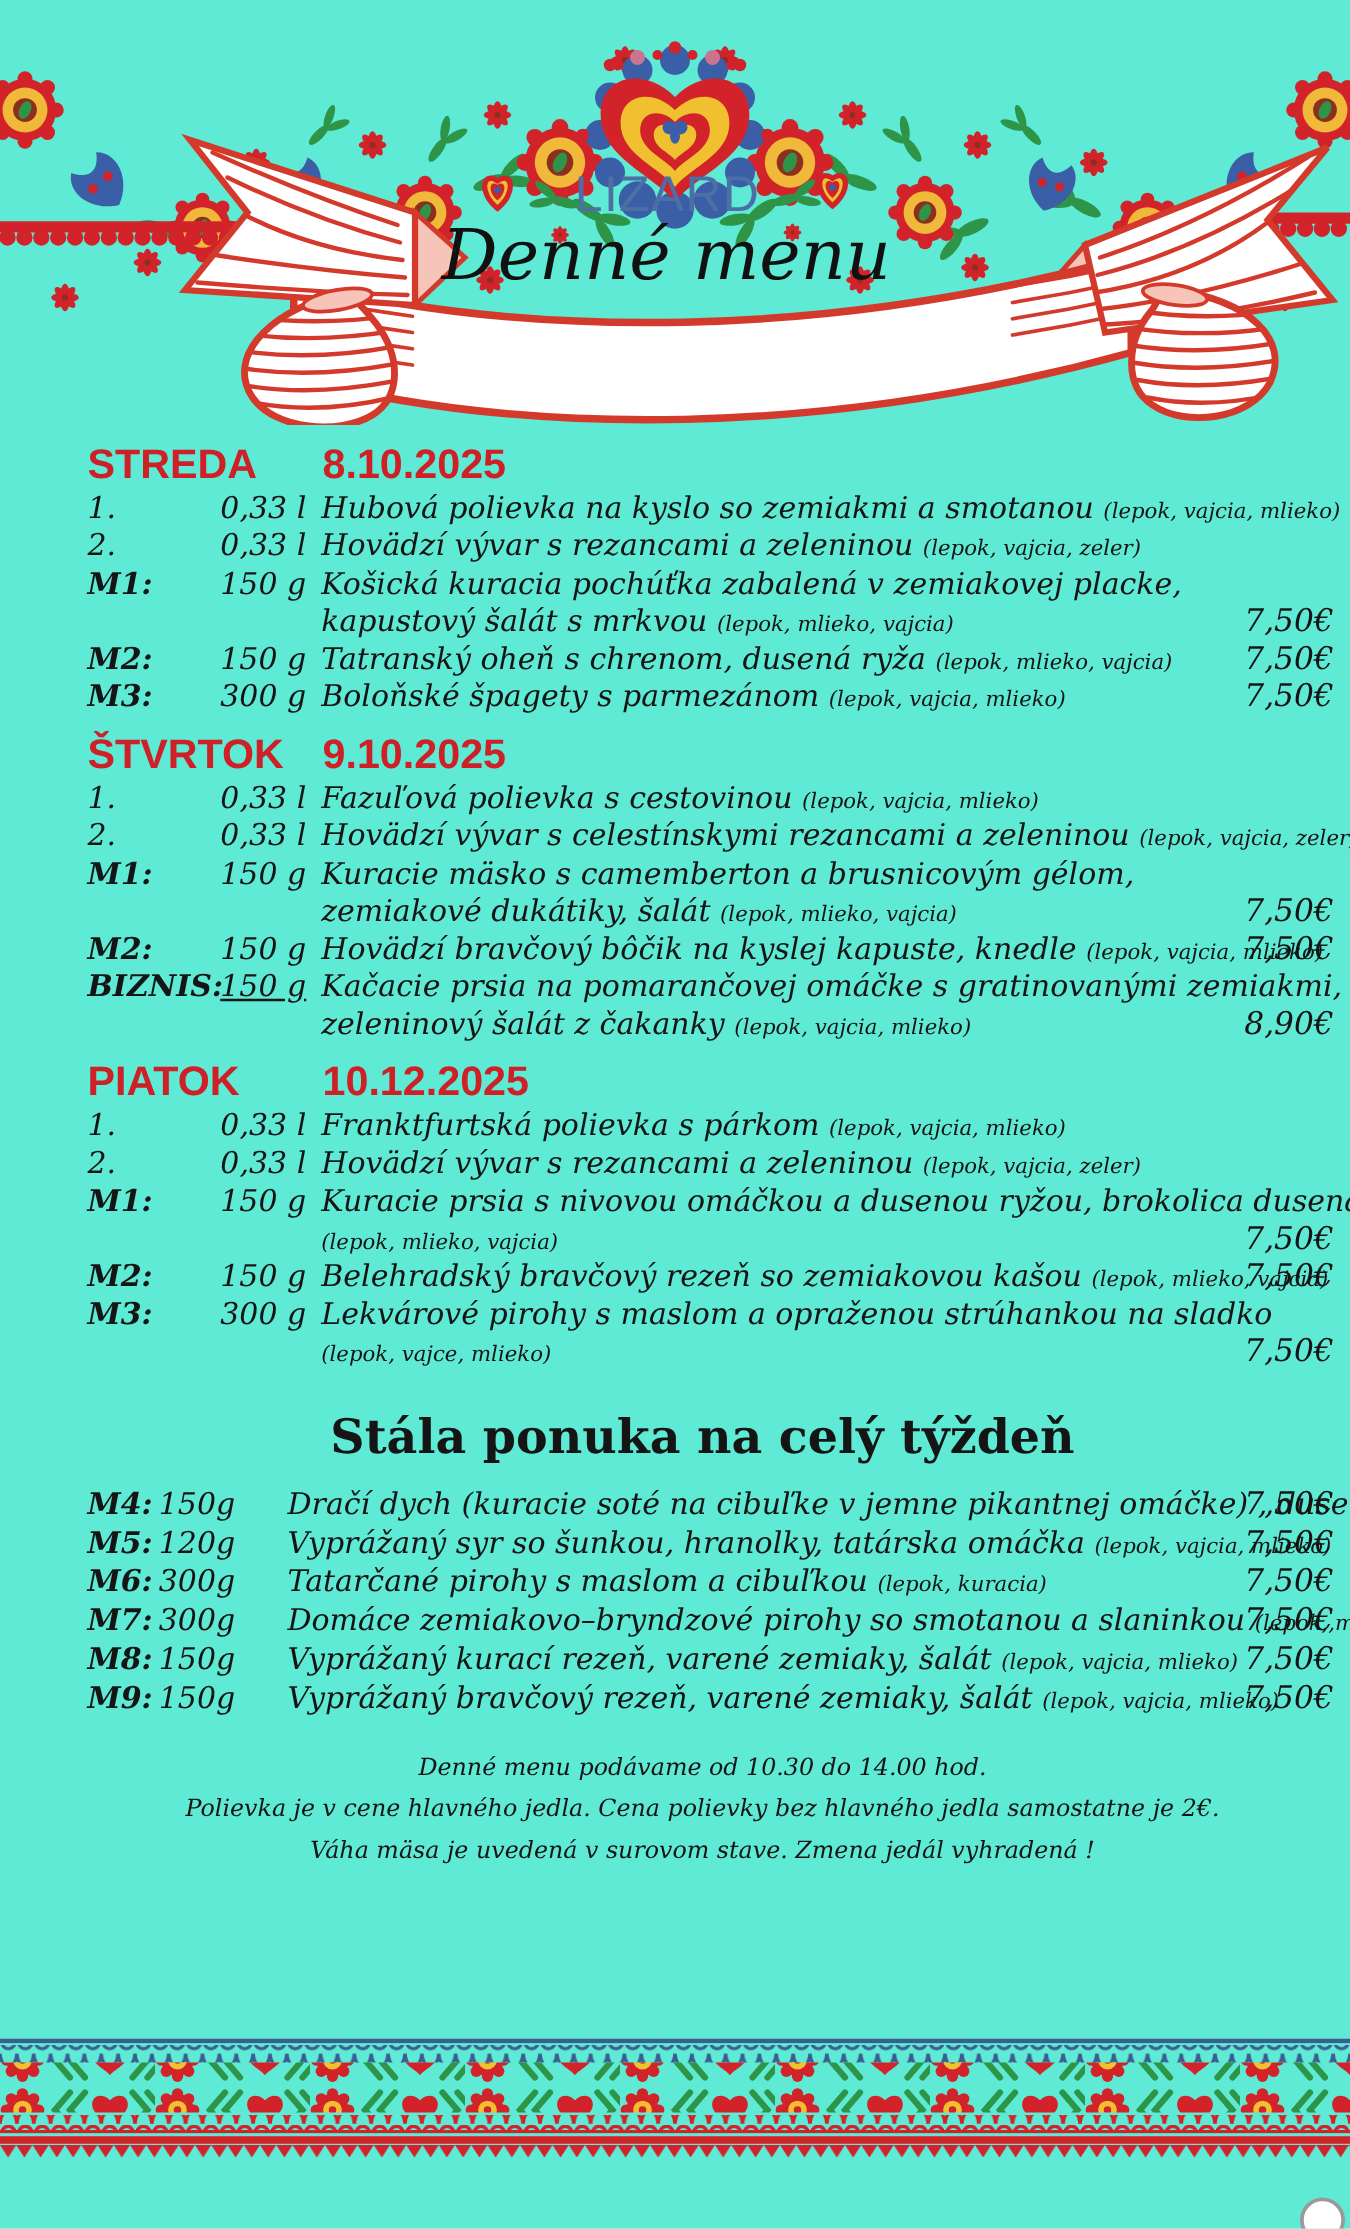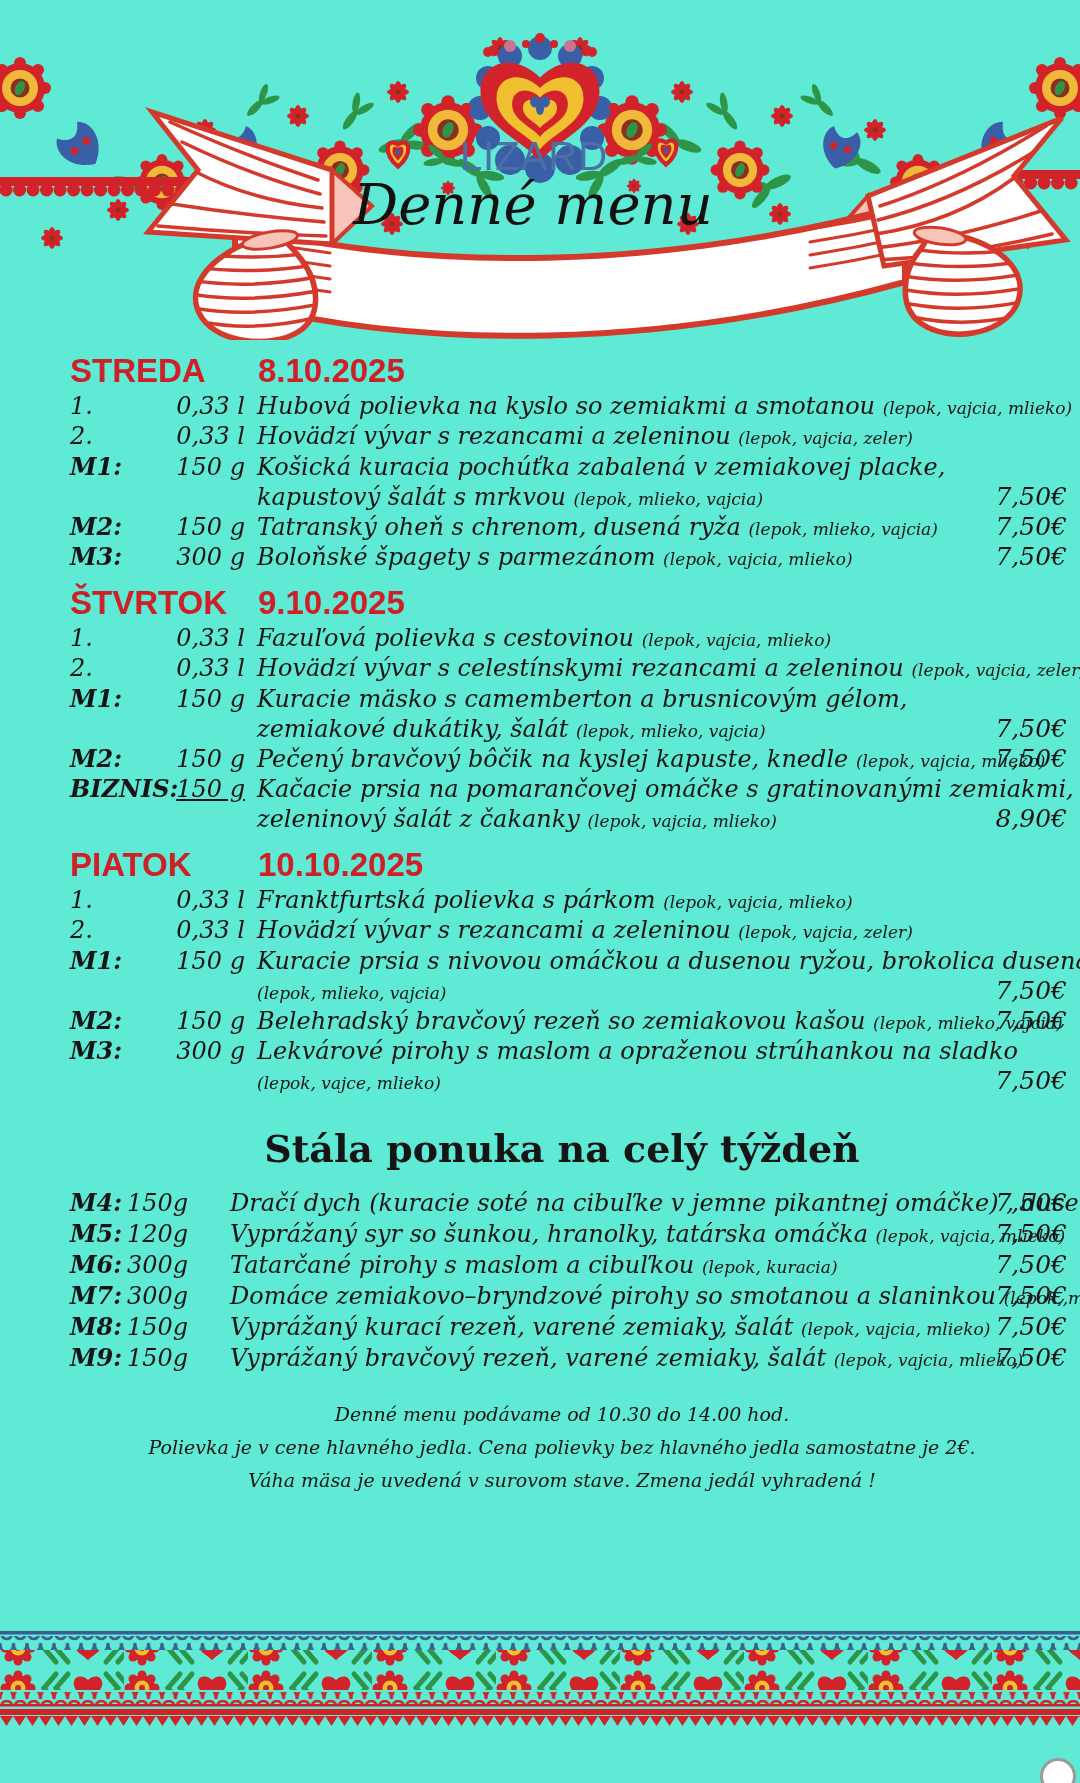--- a/index.html
+++ b/index.html
@@ -336,42 +336,42 @@
           </div>
           <div class="mrow">
             <span class="c-label"></span>
             <span class="c-size"></span>
             <span class="c-desc"><span class="dish">zemiakové dukátiky, šalát</span> <span class="allerg">(lepok, mlieko, vajcia)</span></span>
             <span class="c-price">7,50€</span>
           </div>
           <div class="mrow">
             <span class="c-label bold">M2:</span>
             <span class="c-size">150 g</span>
-            <span class="c-desc"><span class="dish">Pečený bravčový bôčik na kyslej kapuste, knedle</span> <span class="allerg">(lepok, vajcia, mlieko)</span></span>
+            <span class="c-desc"><span class="dish">Hovädzí bravčový bôčik na kyslej kapuste, knedle</span> <span class="allerg">(lepok, vajcia, mlieko)</span></span>
             <span class="c-price">7,50€</span>
           </div>
           <div class="mrow">
             <span class="c-label bold">BIZNIS:</span>
             <span class="c-size underline">150 g</span>
             <span class="c-desc"><span class="dish">Kačacie prsia na pomarančovej omáčke s gratinovanými zemiakmi,</span> <span class="allerg"></span></span>
             <span class="c-price"></span>
           </div>
           <div class="mrow">
             <span class="c-label"></span>
             <span class="c-size"></span>
             <span class="c-desc"><span class="dish">zeleninový šalát z čakanky</span> <span class="allerg">(lepok, vajcia, mlieko)</span></span>
             <span class="c-price">8,90€</span>
           </div>
         </div>
     </div>
 
     <div class="day">
       <div class="day-header">
         <span class="day-name">PIATOK</span>
-        <span class="day-date">10.10.2025</span>
+        <span class="day-date">10.12.2025</span>
       </div>
       <div class="rows">
           <div class="mrow">
             <span class="c-label">1.</span>
             <span class="c-size">0,33 l</span>
             <span class="c-desc"><span class="dish">Franktfurtská polievka s párkom</span> <span class="allerg">(lepok, vajcia, mlieko)</span></span>
             <span class="c-price"></span>
           </div>
           <div class="mrow">
             <span class="c-label">2.</span>

